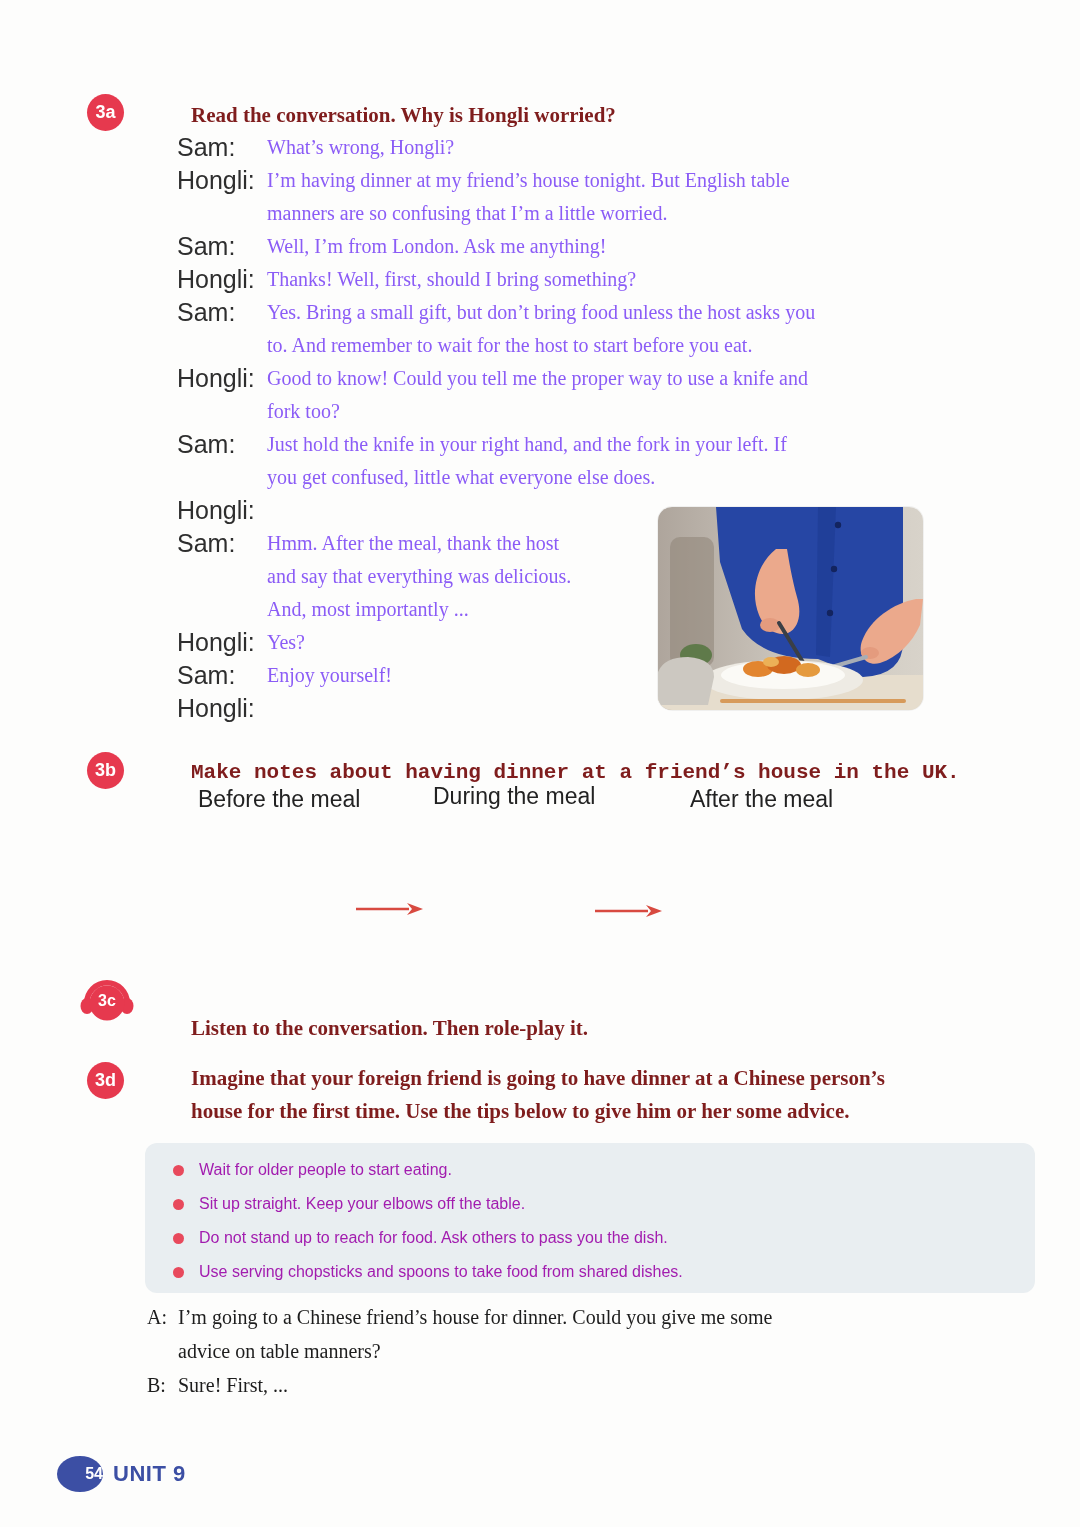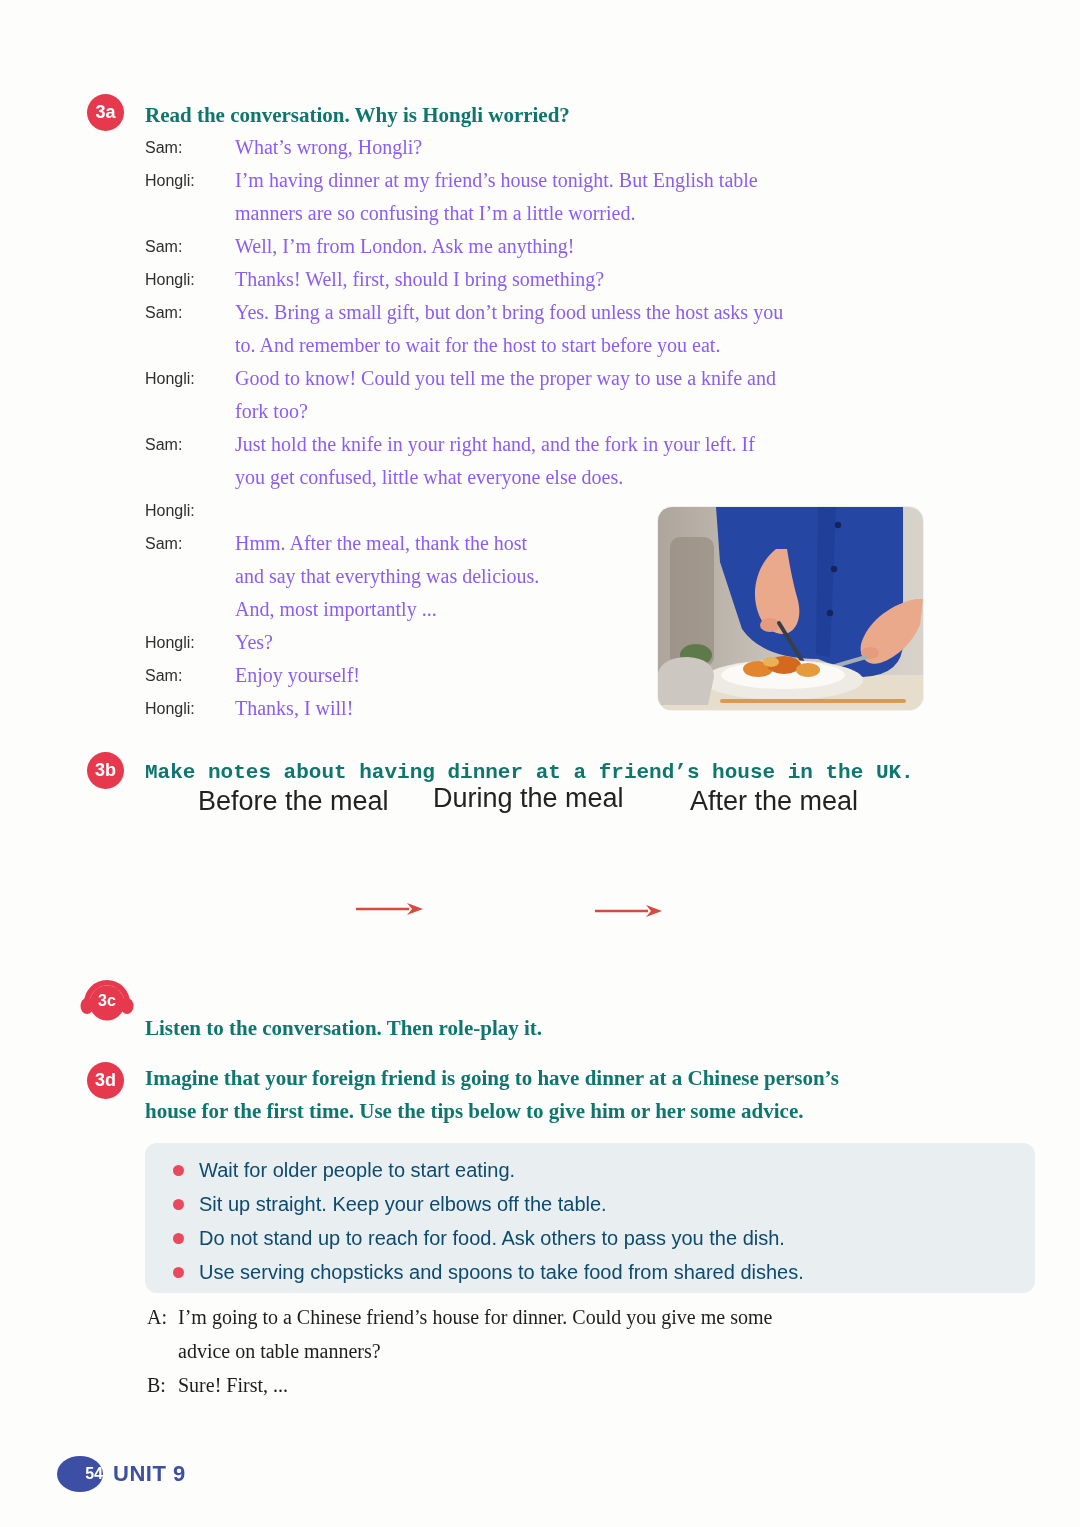--- a/index.html
+++ b/index.html
@@ -5,43 +5,43 @@
   html,body{margin:0;padding:0;}
   body{width:1080px;height:1527px;background:#fdfdfc;position:relative;
        font-family:"Liberation Serif", serif;color:#1c1c1c;}
   .abs{position:absolute;}
   
   .badge{width:37px;height:37px;border-radius:50%;background:#e6394e;
          display:flex;align-items:center;justify-content:center;}
   .badge span{color:#fff;font-family:"Liberation Sans",sans-serif;
               font-weight:bold;font-size:18px;text-align:center;}
   .heading{font-family:"Liberation Serif",serif;font-weight:bold;
-           font-size:21px;color:#0f766e;line-height:33px;white-space:pre-line;}
+           font-size:21px;color:#7f1d1d;line-height:33px;white-space:pre-line;margin-left:46px;}
   
   .dlg{width:800px;}
   .dlg-row{display:flex;align-items:flex-start;}
   .speaker{width:90px;flex:0 0 90px;font-family:"Liberation Sans",sans-serif;
-           font-size:16px;color:#2e2e2e;line-height:33px;}
+           font-size:25px;color:#2e2e2e;line-height:33px;margin-left:32px;}
   .dtext{font-size:20px;line-height:33px;color:#8b5cf6;white-space:pre-line;width:710px;}
   
   .photo{left:658px;top:507px;width:265px;height:203px;border-radius:14px;
          overflow:hidden;box-shadow:0 0 0 1px rgba(0,0,0,0.05);}
   
-  .colhead{font-family:"Liberation Sans",sans-serif;font-size:27px;color:#222;}
+  .colhead{font-family:"Liberation Sans",sans-serif;font-size:23px;color:#222;}
   
   .hp-wrap{left:80px;top:972px;width:54px;height:52px;}
   .hp-label{position:absolute;left:9px;top:20px;width:36px;text-align:center;
             color:#fff;font-family:"Liberation Sans",sans-serif;font-weight:bold;font-size:16px;}
   
   .tips{left:145px;top:1143px;width:890px;height:150px;background:#e9eef1;
         border-radius:12px;padding:10px 0 0 0;box-sizing:border-box;}
   .tip{display:flex;align-items:flex-start;line-height:34px;}
   .tip .bullet{width:11px;height:11px;border-radius:50%;background:#e8495c;
                margin:12px 15px 0 28px;flex:0 0 11px;}
-  .tip .ttext{font-family:"Liberation Sans",sans-serif;font-size:20px;color:#0c4a6e;}
+  .tip .ttext{font-family:"Liberation Sans",sans-serif;font-size:16px;color:#a21caf;}
   
   .ex-row{display:flex;align-items:flex-start;}
   .ex-label{width:31px;flex:0 0 31px;font-size:20px;line-height:34px;color:#1d1d1d;}
   .ex-text{font-size:20px;line-height:34px;color:#1d1d1d;white-space:pre-line;width:820px;}
   
   .page-badge{left:57px;top:1456px;width:46px;height:36px;border-radius:50%;
               background:#3c4fa4;display:flex;align-items:center;justify-content:flex-end;}
   .page-badge span{color:#fff;font-family:"Liberation Sans",sans-serif;
                    font-weight:bold;font-size:16px;}
   .unit-label{left:113px;top:1461px;font-family:"Liberation Sans",sans-serif;
@@ -102,21 +102,20 @@
     <div class="dlg-row">
       <div class="speaker">Hongli:</div>
       <div class="dtext">Yes?</div>
     </div>
     <div class="dlg-row">
       <div class="speaker">Sam:</div>
       <div class="dtext">Enjoy yourself!</div>
     </div>
     <div class="dlg-row">
       <div class="speaker">Hongli:</div>
-      <div class="dtext">Thanks, I will!</div>
     </div>
   </div>
 
   <div class="abs photo">
     <svg width="265" height="203" viewBox="0 0 265 203">
       <defs>
         <linearGradient id="bgG" x1="0" y1="0" x2="1" y2="0">
           <stop offset="0" stop-color="#aea59c"></stop>
           <stop offset="0.45" stop-color="#c9c3ba"></stop>
           <stop offset="1" stop-color="#d8d3ca"></stop>

